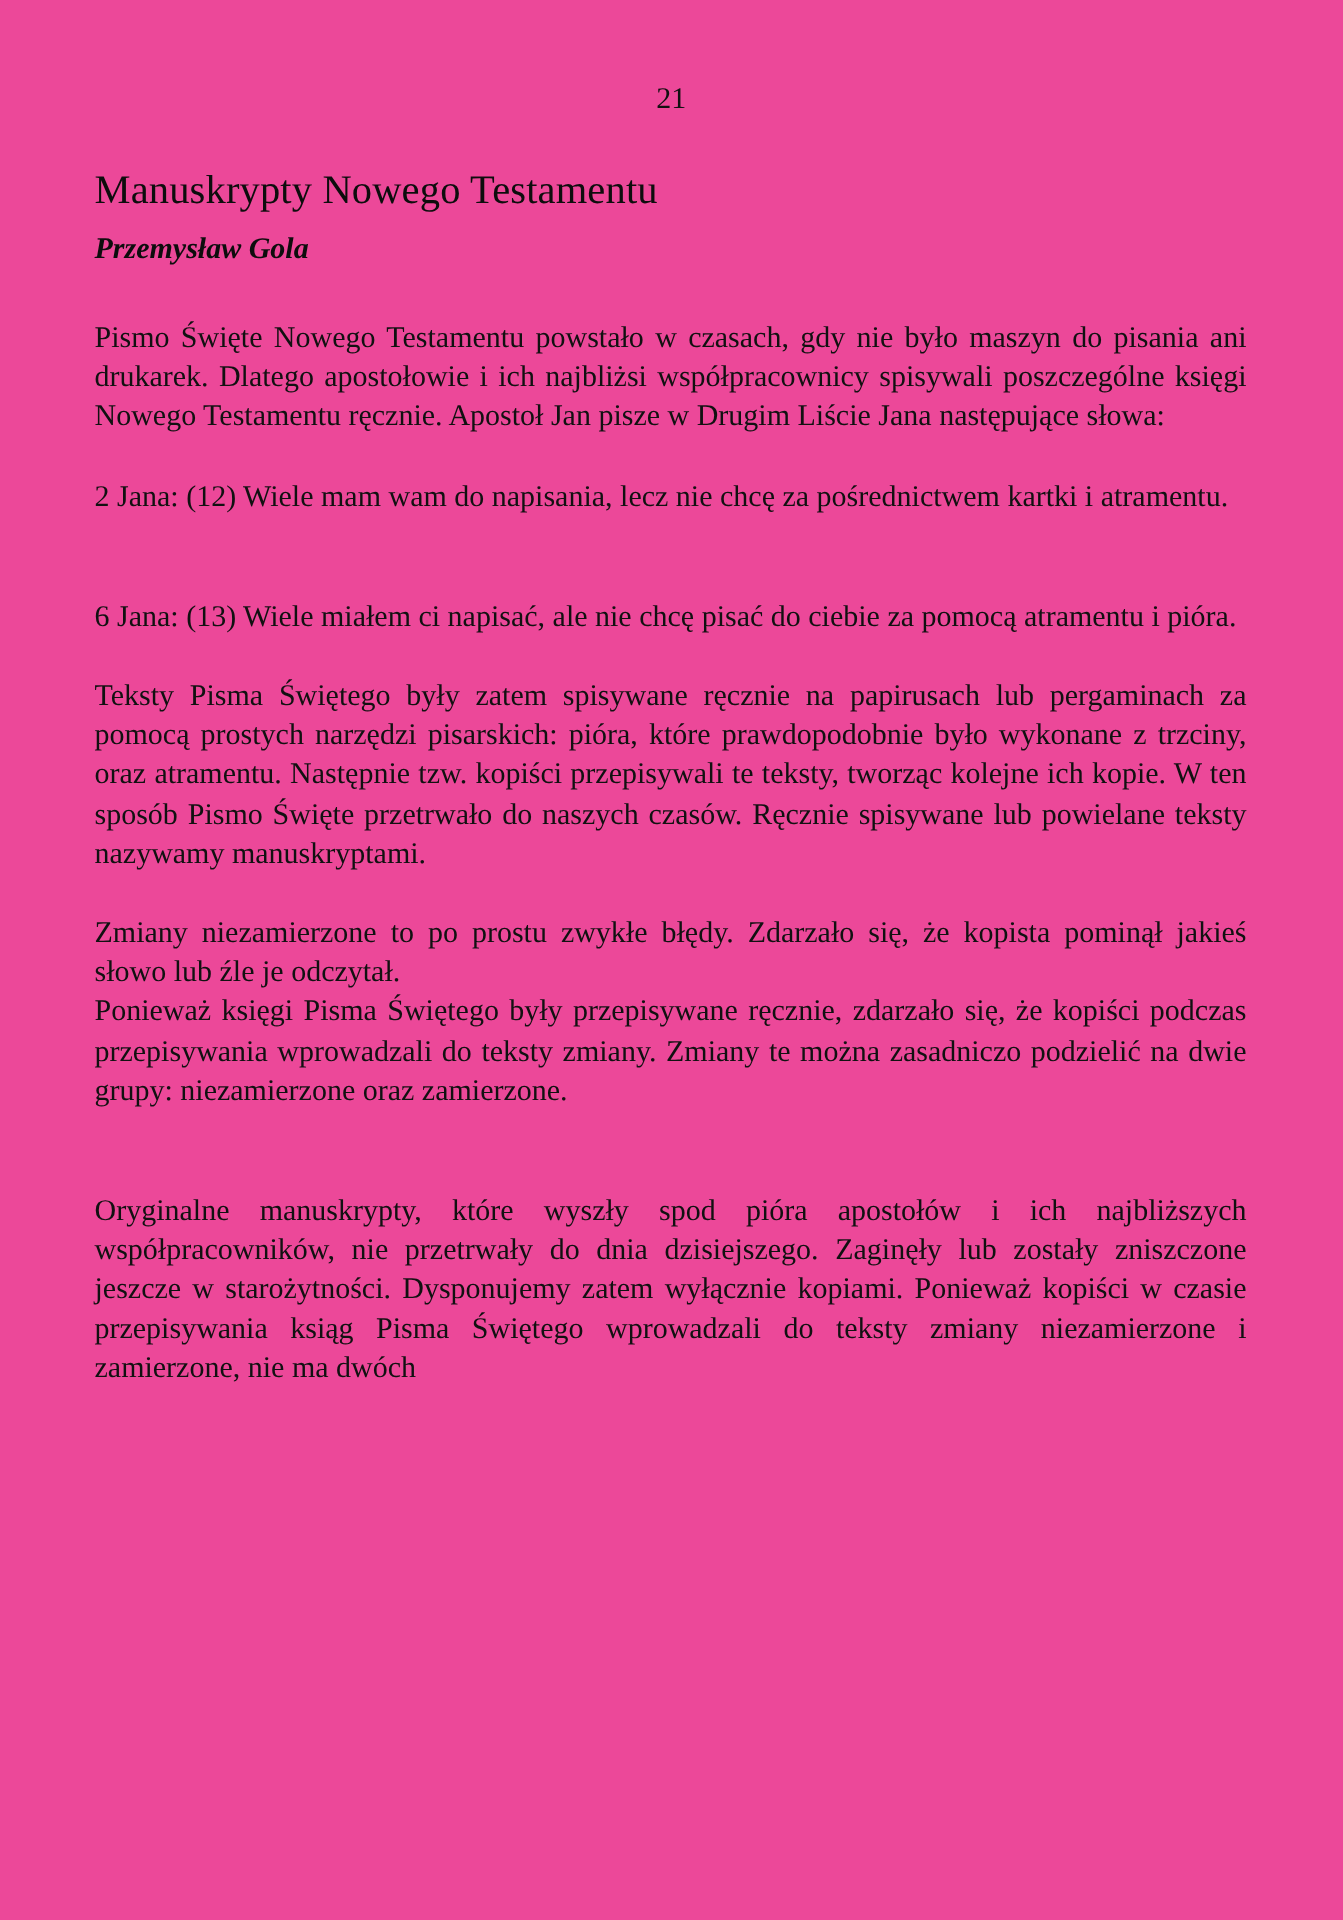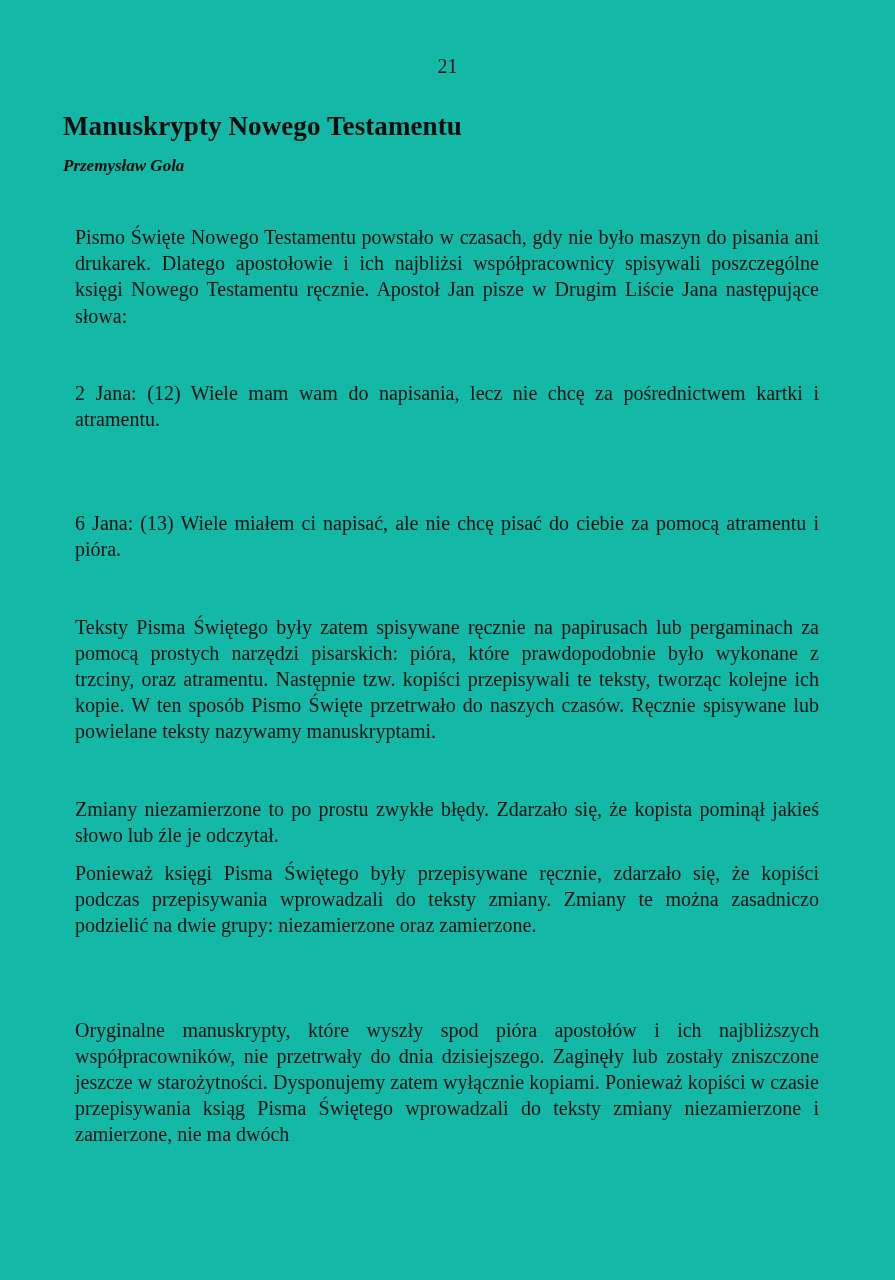--- a/index.html
+++ b/index.html
@@ -12,21 +12,21 @@
     height: 1280px;
     font-family: "Liberation Serif", "DejaVu Serif", serif;
     color: #111111;
     -webkit-font-smoothing: antialiased;
     overflow: hidden;
   }
   .page {
     position: relative;
     width: 895px;
     height: 1280px;
-    background: #14b8a6;
+    background: #ec4899;
     box-sizing: border-box;
   }
   .page-number {
     position: absolute;
     top: 54px;
     left: 0;
     width: 895px;
     text-align: center;
     font-size: 20px;
     line-height: 24px;
@@ -35,39 +35,39 @@
   }
   .content {
     position: absolute;
     left: 63px;
     top: 110px;
     width: 768px;
   }
   .doc-title {
     font-size: 27px;
     line-height: 32px;
-    font-weight: bold;
+    font-weight: normal;
     letter-spacing: 0.1px;
     margin: 0 0 1px 0;
     color: #0d0d0d;
   }
   .doc-author {
-    font-size: 17px;
+    font-size: 20px;
     line-height: 24px;
     font-weight: bold;
     font-style: italic;
     margin: 12px 0 0 0;
     color: #0d0d0d;
   }
   .para {
     font-size: 20px;
     line-height: 26.2px;
     text-align: justify;
     text-justify: inter-word;
-    margin: 12px;
+    margin: 0;
     color: #111111;
     hyphens: none;
   }
   .para b {
     font-weight: normal;
   }
   .gap-after-author { height: 34px; }
   .gap { height: 27px; }
 </style>
 </head>

